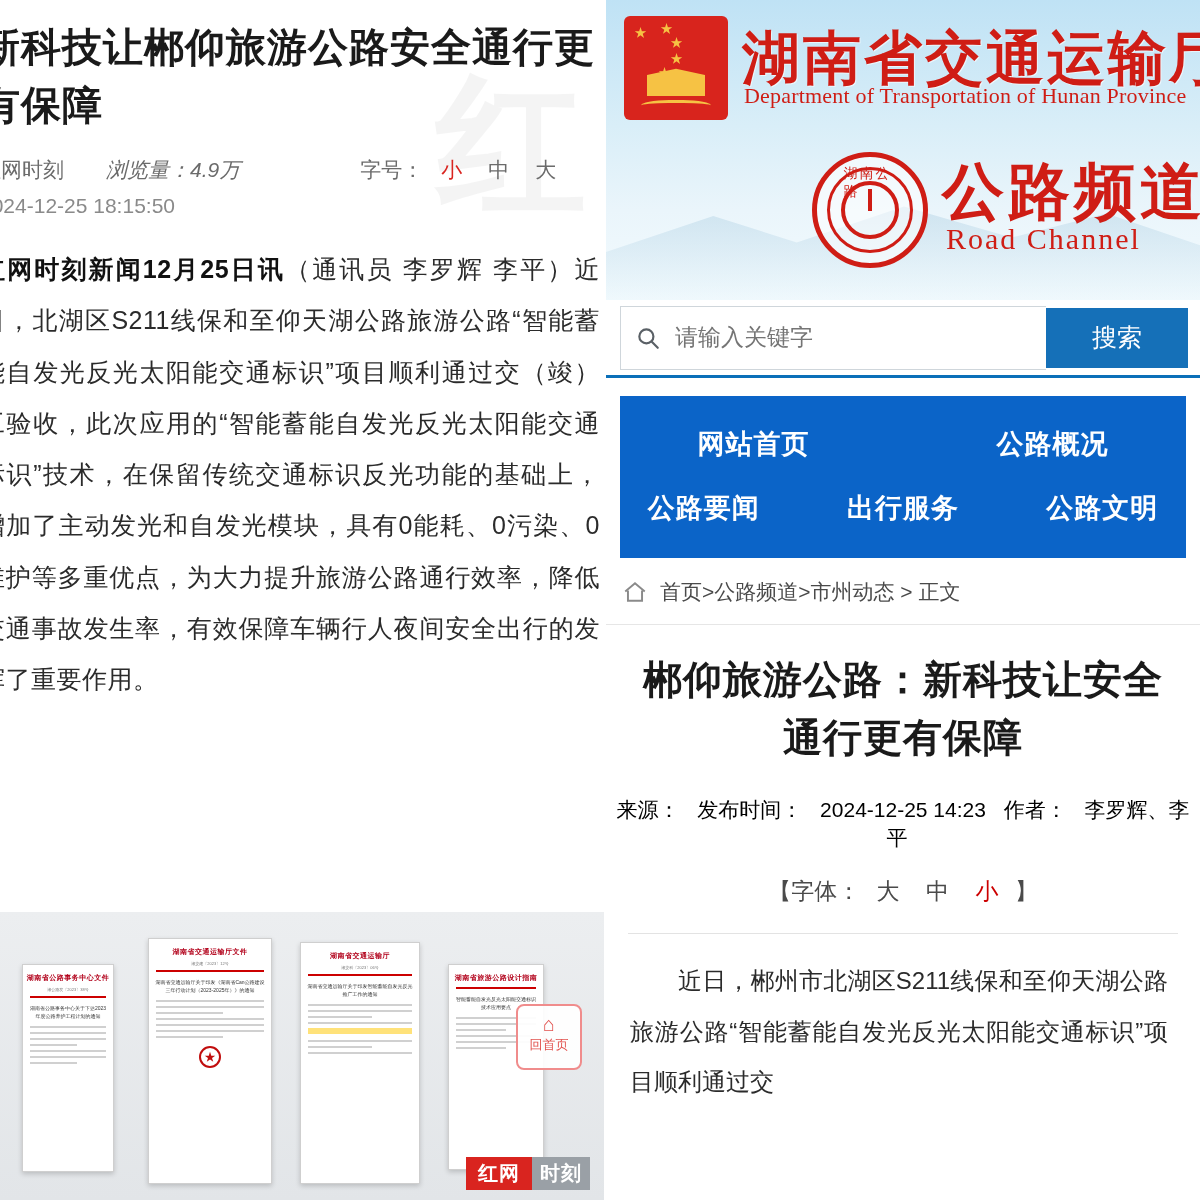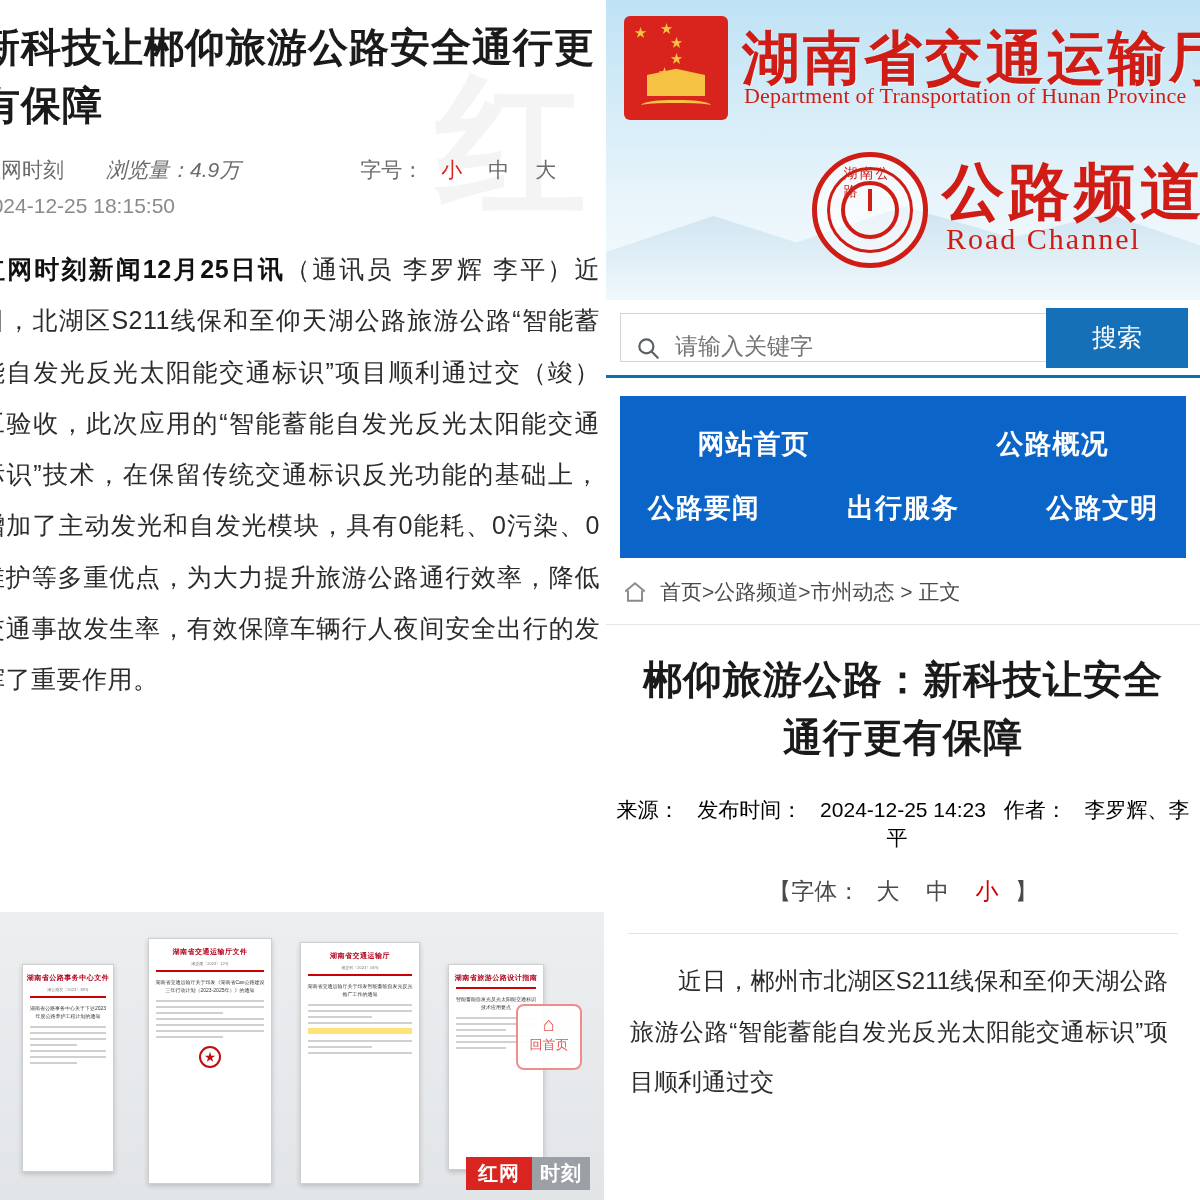--- a/index.html
+++ b/index.html
@@ -309,25 +309,25 @@
     position: relative;
     width: 596px; height: 78px;
     background: #fff;
     display: flex;
     align-items: center;
     padding: 0 14px;
     border-bottom: 3px solid #0b6fb8;
   }
   .search-input-wrap {
     flex: 1;
-    height: 49px;
+    height: 64px;
     border: 1px solid #cfd6db;
     border-right: none;
     display: flex;
-    align-items: flex-end;
+    align-items: center;
     padding-left: 14px;
     background: #fff;
   }
   .search-icon {
     width: 26px; height: 26px;
     margin-right: 12px;
     flex: none;
   }
   .search-input {
     border: none;

